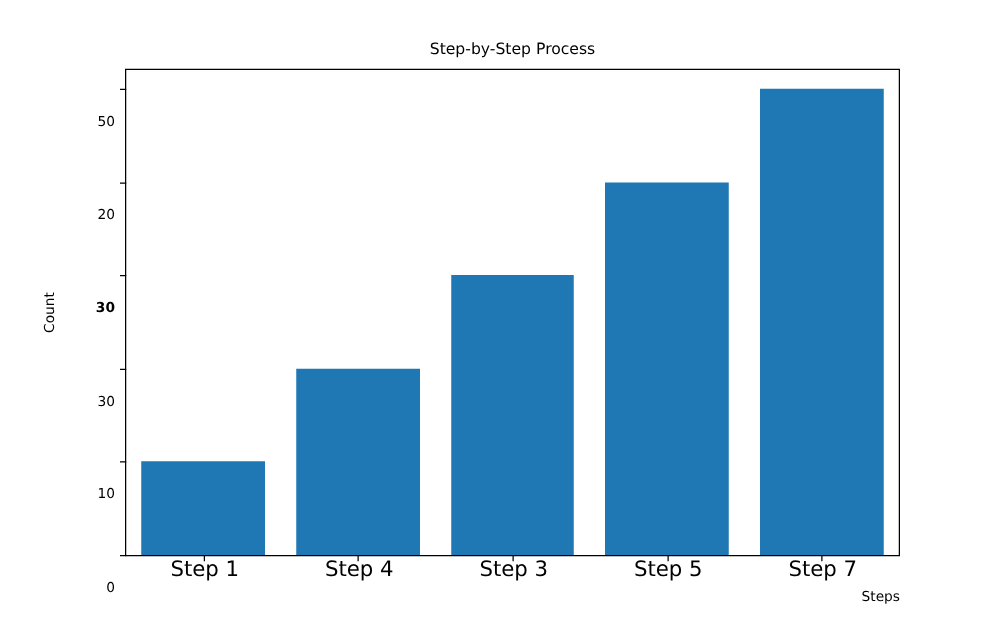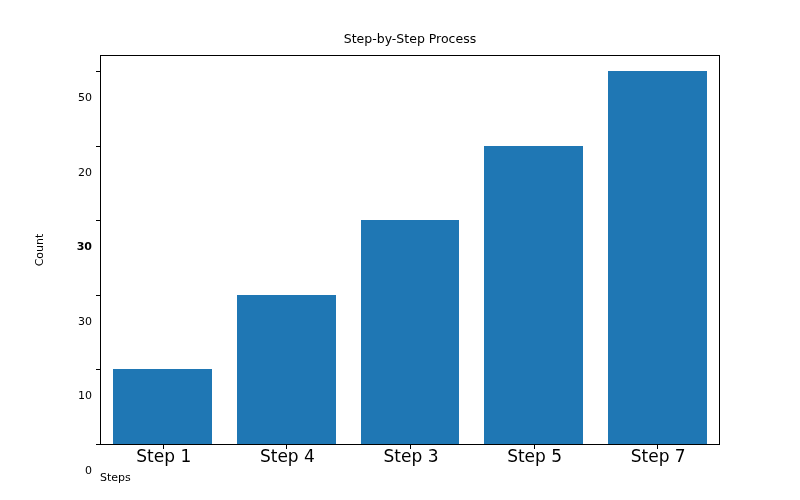--- a/index.html
+++ b/index.html
@@ -104,21 +104,21 @@
     white-space: nowrap;
     color: #000000;
   }
 
   
   #xlabel {
     position: absolute;
     left: 100px;
     top: 472px;
     width: 620px;
-    text-align: left;
+    text-align: right;
     font-size: 11px;
     line-height: 12px;
     white-space: nowrap;
   }
   #ylabel {
     position: absolute;
     left: 40px;
     top: 250px;
     font-size: 11px;
     line-height: 12px;

